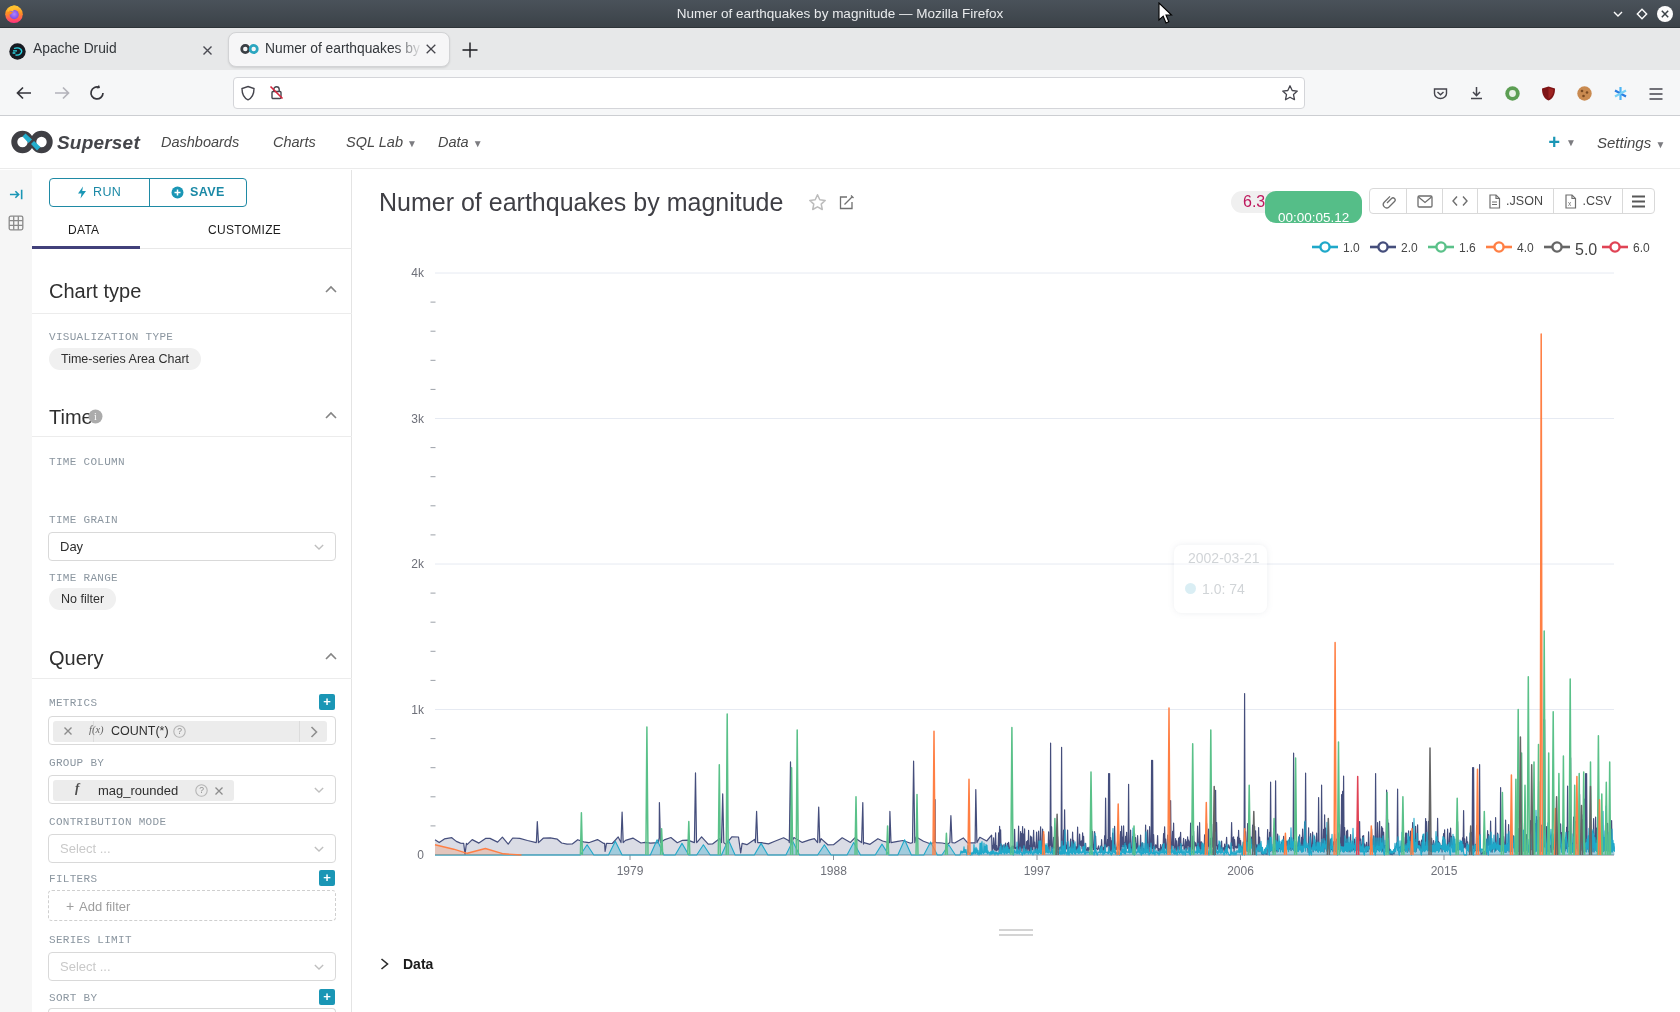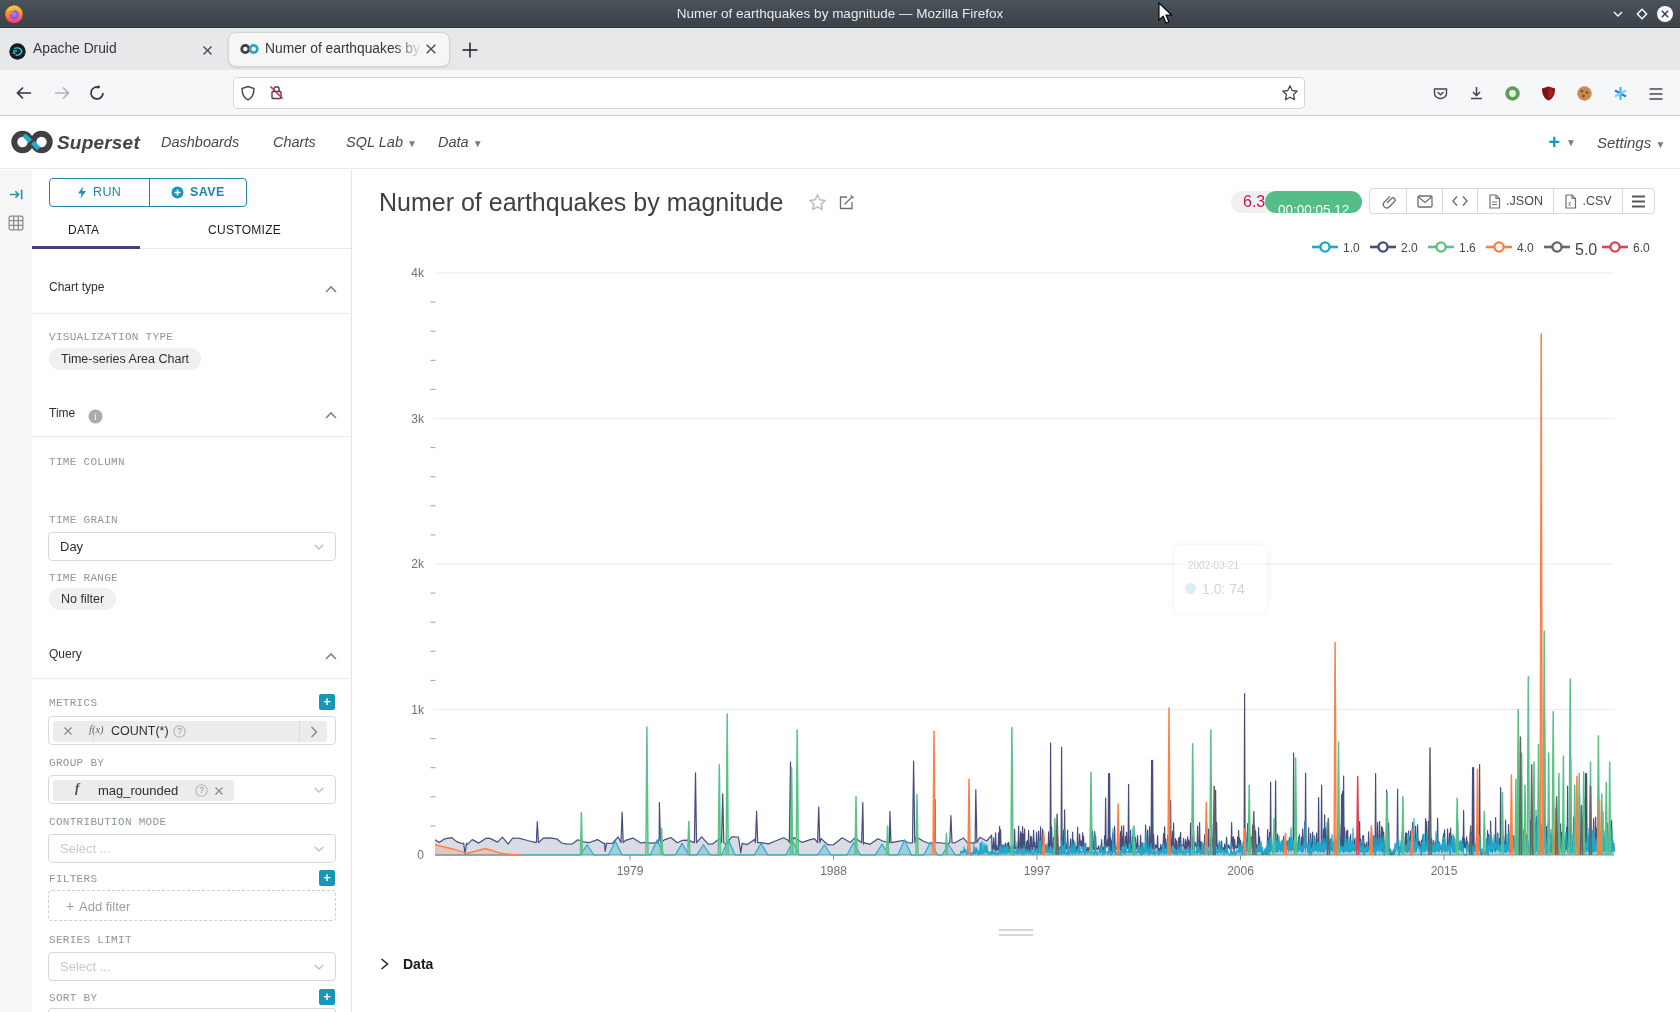--- a/index.html
+++ b/index.html
@@ -19,21 +19,21 @@
   border:1px solid #d4d5d9; border-radius:4px; }
 #urltext { position:absolute; left:293px; top:13px; font-size:14.3px; color:#5b5b66; white-space:nowrap; }
 #urltext b { color:#15141a; font-weight:normal; }
 #navbar { position:absolute; left:0; top:116px; width:1680px; height:53px; background:#fff;
   border-bottom:1px solid #ebebeb; }
 .navitem { position:absolute; top:0; height:53px; line-height:53px; font-size:14.5px; color:#484848;font-style:italic; }
 #leftstrip { position:absolute; left:0; top:170px; width:32px; height:842px; background:#f6f6f6; }
 #sidepanel { position:absolute; left:32px; top:170px; width:320px; height:842px; background:#fff;
   border-right:1px solid #e4e4e4; }
 .seclabel { position:absolute; font-size:11px; color:#8b96a0; letter-spacing:0.3px;font-family:Liberation Mono, monospace; }
-.sectitle { position:absolute; font-size:12px; color:#2f2f2f; }
+.sectitle { position:absolute; font-size:20px; color:#2f2f2f; }
 .selbox { position:absolute; left:16px; width:288px; height:29px; border:1px solid #d9d9d9;
   border-radius:4px; background:#fff; font-size:13px; color:#2f2f2f; }
 .chevdown { position:absolute; right:11px; top:9px; width:10px; height:10px; }
 .pill { position:absolute; background:#f0f0f0; border-radius:11px; font-size:12.5px; color:#2f2f2f;
   height:22px; line-height:22px; padding:0 12px; }
 .plusbtn { position:absolute; width:16px; height:16px; background:#1a96b5; border-radius:2px;
   color:#fff; text-align:center; line-height:15px; font-size:13px; font-weight:bold; }
 .divider { position:absolute; left:0px; width:320px; height:1px; background:#ececec; }
 .chev { stroke:#848484; stroke-width:1.6; fill:none; }
 #charttitle { position:absolute; left:379px; top:188px; font-size:25px; color:#3f3f45; }
@@ -313,21 +313,21 @@
 <div id="charttitle">Numer of earthquakes by magnitude</div>
 <svg class="abs" style="left:808px;top:193px" width="19" height="19" viewBox="0 0 19 19">
   <path d="M9.5,1.8 L11.8,6.8 L17.2,7.4 L13.2,11.1 L14.3,16.5 L9.5,13.8 L4.7,16.5 L5.8,11.1 L1.8,7.4 L7.2,6.8 Z" fill="none" stroke="#bcbcbc" stroke-width="1.5" stroke-linejoin="round"></path>
   </svg>
 <svg class="abs" style="left:838px;top:194px" width="17" height="17" viewBox="0 0 17 17">
   <path d="M14,8 V14.5 H2.5 V3 H9" fill="none" stroke="#707070" stroke-width="1.3"></path>
   <path d="M6.5,10.5 L14.5,2.5 M13,1.5 L15.5,4" stroke="#707070" stroke-width="1.3" fill="none"></path>
   </svg>
 
 <div class="hpill" style="left:1231px;background:#f0f0f0;color:#be185d;font-size:16px">6.31k rows</div>
-<div class="hpill" style="left:1265px;background:#55be88;color:#fff;font-size:13.5px;padding:8px 13px">00:00:05.12</div>
+<div class="hpill" style="left:1265px;background:#55be88;color:#fff;font-size:13.5px;padding:16px 13px">00:00:05.12</div>
 
 <div id="btngroup">
   <div class="cell" style="width:37px">
     <svg width="15" height="15" viewBox="0 0 15 15">
         <path d="M6,9 L10.5,4.5 a2.1,2.1 0 0 1 3,3 L8,13 a3.4,3.4 0 0 1 -4.8,-4.8 L9,2.4" fill="none" stroke="#6e6e6e" stroke-width="1.3"></path>
       </svg>
   </div>
   <div class="cell" style="width:36px">
     <svg width="16" height="13" viewBox="0 0 16 13">
         <rect x="1" y="1" width="14" height="11" rx="1.2" fill="none" stroke="#6e6e6e" stroke-width="1.3"></rect>
@@ -509,21 +509,21 @@
     <polyline points="1469.7,855.0 1470.7,825.9 1471.7,855.0" fill="none" stroke="#666666" stroke-width="1.5" stroke-linejoin="round"></polyline>
     <polyline points="1519.4,855.0 1520.4,737.1 1521.5,855.0" fill="none" stroke="#666666" stroke-width="1.5" stroke-linejoin="round"></polyline>
     <polyline points="1530.7,855.0 1531.7,764.8 1532.8,855.0" fill="none" stroke="#666666" stroke-width="1.5" stroke-linejoin="round"></polyline>
     <polyline points="1555.6,855.0 1556.6,796.8 1557.6,855.0" fill="none" stroke="#666666" stroke-width="1.5" stroke-linejoin="round"></polyline>
     <polyline points="1580.4,855.0 1581.5,805.5 1582.5,855.0" fill="none" stroke="#666666" stroke-width="1.5" stroke-linejoin="round"></polyline>
     <polyline points="1589.5,855.0 1590.5,786.6 1591.5,855.0" fill="none" stroke="#666666" stroke-width="1.5" stroke-linejoin="round"></polyline>
     <polyline points="1356.7,855.0 1357.7,776.4 1358.7,855.0" fill="none" stroke="#E04355" stroke-width="1.5" stroke-linejoin="round"></polyline>
   </svg>
 
 <div id="tooltip">
-  <div style="position:absolute;left:14px;top:15px;font-size:10px">2002-03-21</div>
+  <div style="position:absolute;left:14px;top:5px;font-size:14px">2002-03-21</div>
   <div style="position:absolute;left:11px;top:38px;width:11px;height:11px;border-radius:50%;background:#b9dfeb"></div>
   <div style="position:absolute;left:28px;top:36px;font-size:14px">1.0: 74</div>
 </div>
 
 <div class="abs" style="left:999px;top:929px;width:34px;height:1.5px;background:#d4d4d4"></div>
 <div class="abs" style="left:999px;top:934px;width:34px;height:1.5px;background:#d4d4d4"></div>
 <svg class="abs" style="left:379px;top:958px" width="11" height="12" viewBox="0 0 11 12">
   <polyline points="2.5,1 8.5,6 2.5,11" fill="none" stroke="#2a2a2a" stroke-width="1.6"></polyline>
   </svg>
 <div id="databar" style="font-weight:bold">Data</div>

